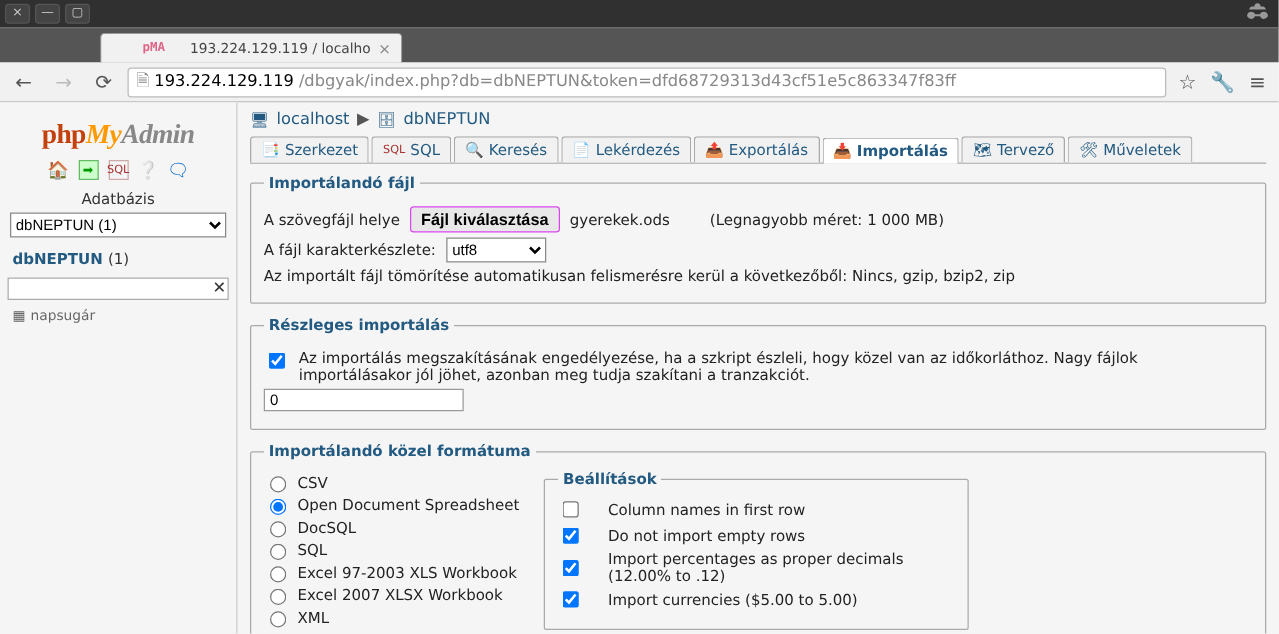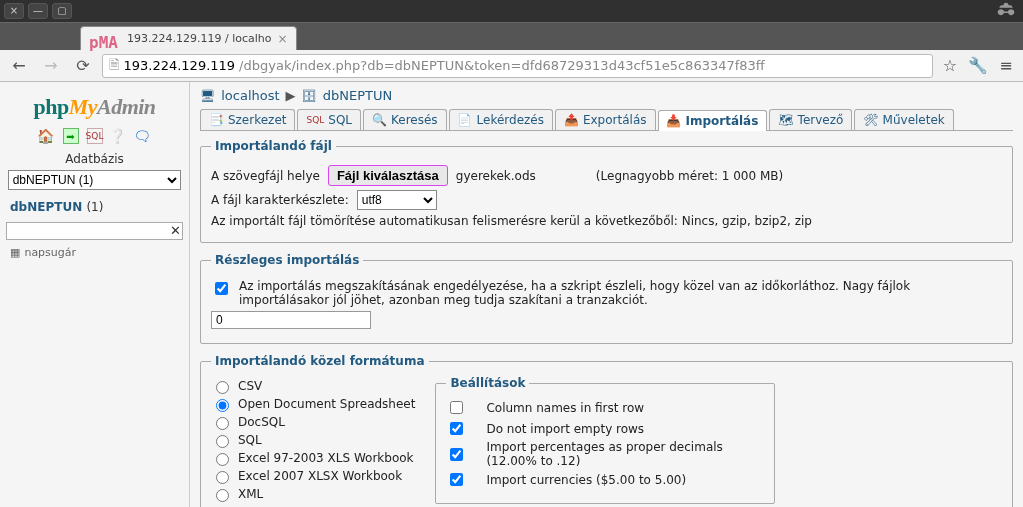--- a/index.html
+++ b/index.html
@@ -54,21 +54,21 @@
     border-radius: 4px 4px 0 0;
     height: 24px;
     min-width: 180px;
     display: flex;
     align-items: center;
     padding: 0 8px;
     gap: 6px;
     font-size: 11px;
     color: #444;
   }
-  .tab .favicon { width: 32px; height: 12px; color: #d68; font-size: 16px; font-family: monospace; font-weight: bold; }
+  .tab .favicon { width: 32px; height: 12px; color: #d68; font-size: 10px; font-family: monospace; font-weight: bold; margin-left: 25px; }
   .tab .tab-title { flex: 1; white-space: nowrap; overflow: hidden; text-overflow: ellipsis; }
   .tab .tab-close { color: #888; font-size: 12px; }
 
   .addrbar {
     height: 32px;
     background: #f1f1f1;
     border-bottom: 1px solid #bbb;
     display: flex;
     align-items: center;
     padding: 0 6px;
@@ -116,21 +116,21 @@
     padding: 6px 4px;
     text-align: center;
   }
   .logo {
     font-family: Georgia, serif;
     font-size: 22px;
     font-weight: bold;
     margin: 6px 0 8px;
     letter-spacing: -0.5px;
   }
-  .logo .php { color: #0f766e; }
+  .logo .php { color: #c2410c; }
   .logo .my  { color: #ff9900; font-style: italic; }
   .logo .adm { color: #888; font-style: italic; }
 
   .icon-row { display: flex; justify-content: center; gap: 8px; margin-bottom: 8px; }
   .icon-row span {
     display: inline-flex; align-items: center; justify-content: center;
     width: 16px; height: 16px; font-size: 14px;
   }
 
   .side-label { font-size: 12px; color: #333; margin: 4px 0; }
@@ -361,21 +361,21 @@
           <span>Műveletek</span>
         </div>
     </div>
 
     <fieldset>
       <legend>Importálandó fájl</legend>
       <div class="row">
         <span>A szövegfájl helye</span>
         <button class="btn">Fájl kiválasztása</button>
         <span>gyerekek.ods</span>
-        <span style="margin-left:52px;">(Legnagyobb méret: 1 000 MB)</span>
+        <span style="margin-left:24px;">(Legnagyobb méret: 1 000 MB)</span>
       </div>
       <div class="row">
         <span>A fájl karakterkészlete:</span>
         <select class="inline" style="width:80px;">
           <option>utf8</option>
         </select>
       </div>
       <div class="row">
         <span>Az importált fájl tömörítése automatikusan felismerésre kerül a következőből: Nincs, gzip, bzip2, zip</span>
       </div>

